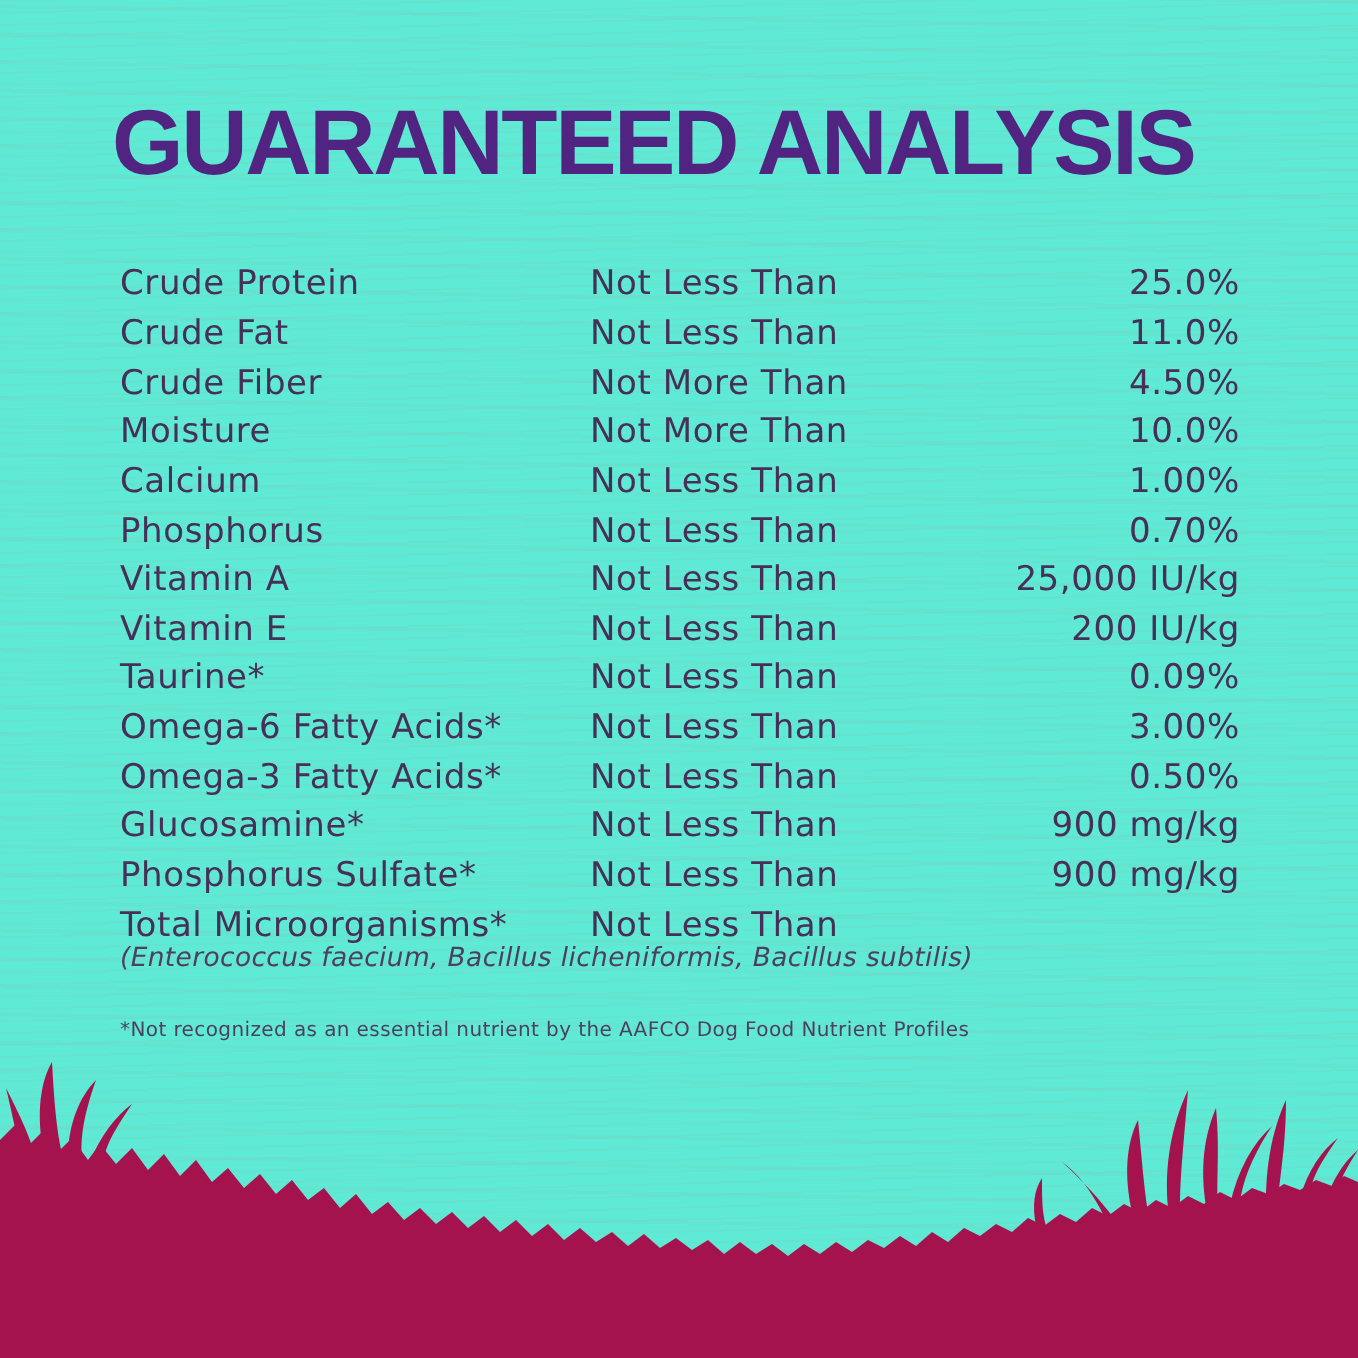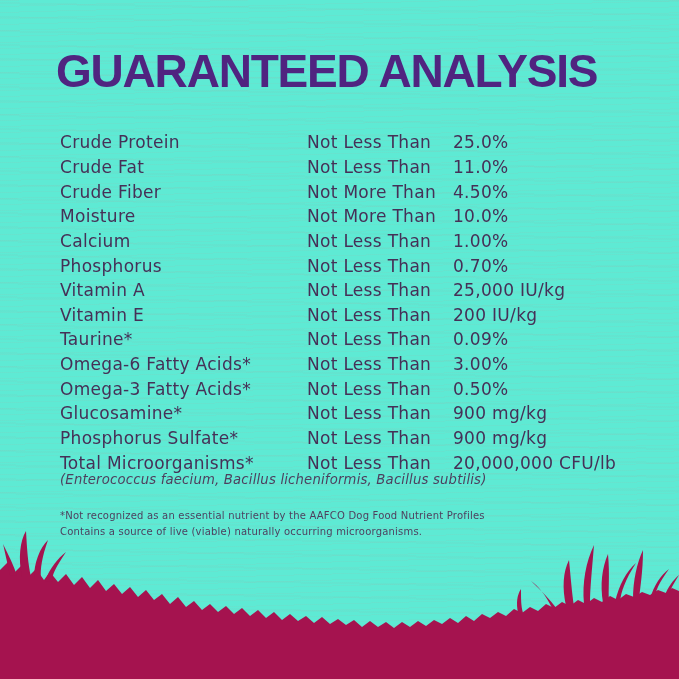--- a/index.html
+++ b/index.html
@@ -27,22 +27,22 @@
   }
   .analysis-table{
     position:absolute;left:60px;top:130px;width:560px;
     color:#463057;
   }
   .row{
     display:flex;align-items:center;height:24.65px;
     font-size:17px;letter-spacing:0.3px;font-weight:500;white-space:nowrap;
   }
   .col-nutrient{width:235px;flex:0 0 auto;}
-  .col-qual{width:146px;flex:0 0 auto;margin-left:12px;}
-  .col-value{flex:1 1 auto;}
+  .col-qual{width:146px;flex:0 0 auto;}
+  .col-value{flex:1 1 auto;text-align:right;}
   .micro-note{
     position:absolute;left:60px;top:472px;
     font-size:13.2px;letter-spacing:0.2px;color:#4e3f5e;white-space:nowrap;font-style:italic;
   }
   .footnote{
     position:absolute;left:60px;top:508px;
     font-size:10px;line-height:15.6px;letter-spacing:0.2px;color:#4e3f5e;
   }
   .grass-svg{position:absolute;left:0;bottom:0;z-index:3;display:block;}
 </style>
@@ -117,29 +117,27 @@
         <span class="col-value">900 mg/kg</span>
       </div>
       <div class="row">
         <span class="col-nutrient">Phosphorus Sulfate*</span>
         <span class="col-qual">Not Less Than</span>
         <span class="col-value">900 mg/kg</span>
       </div>
       <div class="row">
         <span class="col-nutrient">Total Microorganisms*</span>
         <span class="col-qual">Not Less Than</span>
-        <span class="col-value">20,000,000 CFU/lb</span>
       </div>
     </div>
 
     <div class="micro-note">(Enterococcus faecium, Bacillus licheniformis, Bacillus subtilis)</div>
 
     <div class="footnote">
       <div>*Not recognized as an essential nutrient by the AAFCO Dog Food Nutrient Profiles</div>
-      <div>Contains a source of live (viable) naturally occurring microorganisms.</div>
     </div>
   </div>
 
   <svg class="grass-svg" width="679" height="679" viewBox="0 0 679 679" aria-hidden="true">
     <g fill="#a5134f">
 
       <path d="M0,679 L0,570
         L8,562 L14,573 L22,565 L28,577 L36,569 L44,580 L50,572 L58,582 L66,574
         L74,585 L82,577 L90,588 L98,580 L106,591 L114,584 L122,594 L130,587
         L138,597 L146,590 L154,600 L162,594 L170,604 L178,597 L186,607 L194,601

